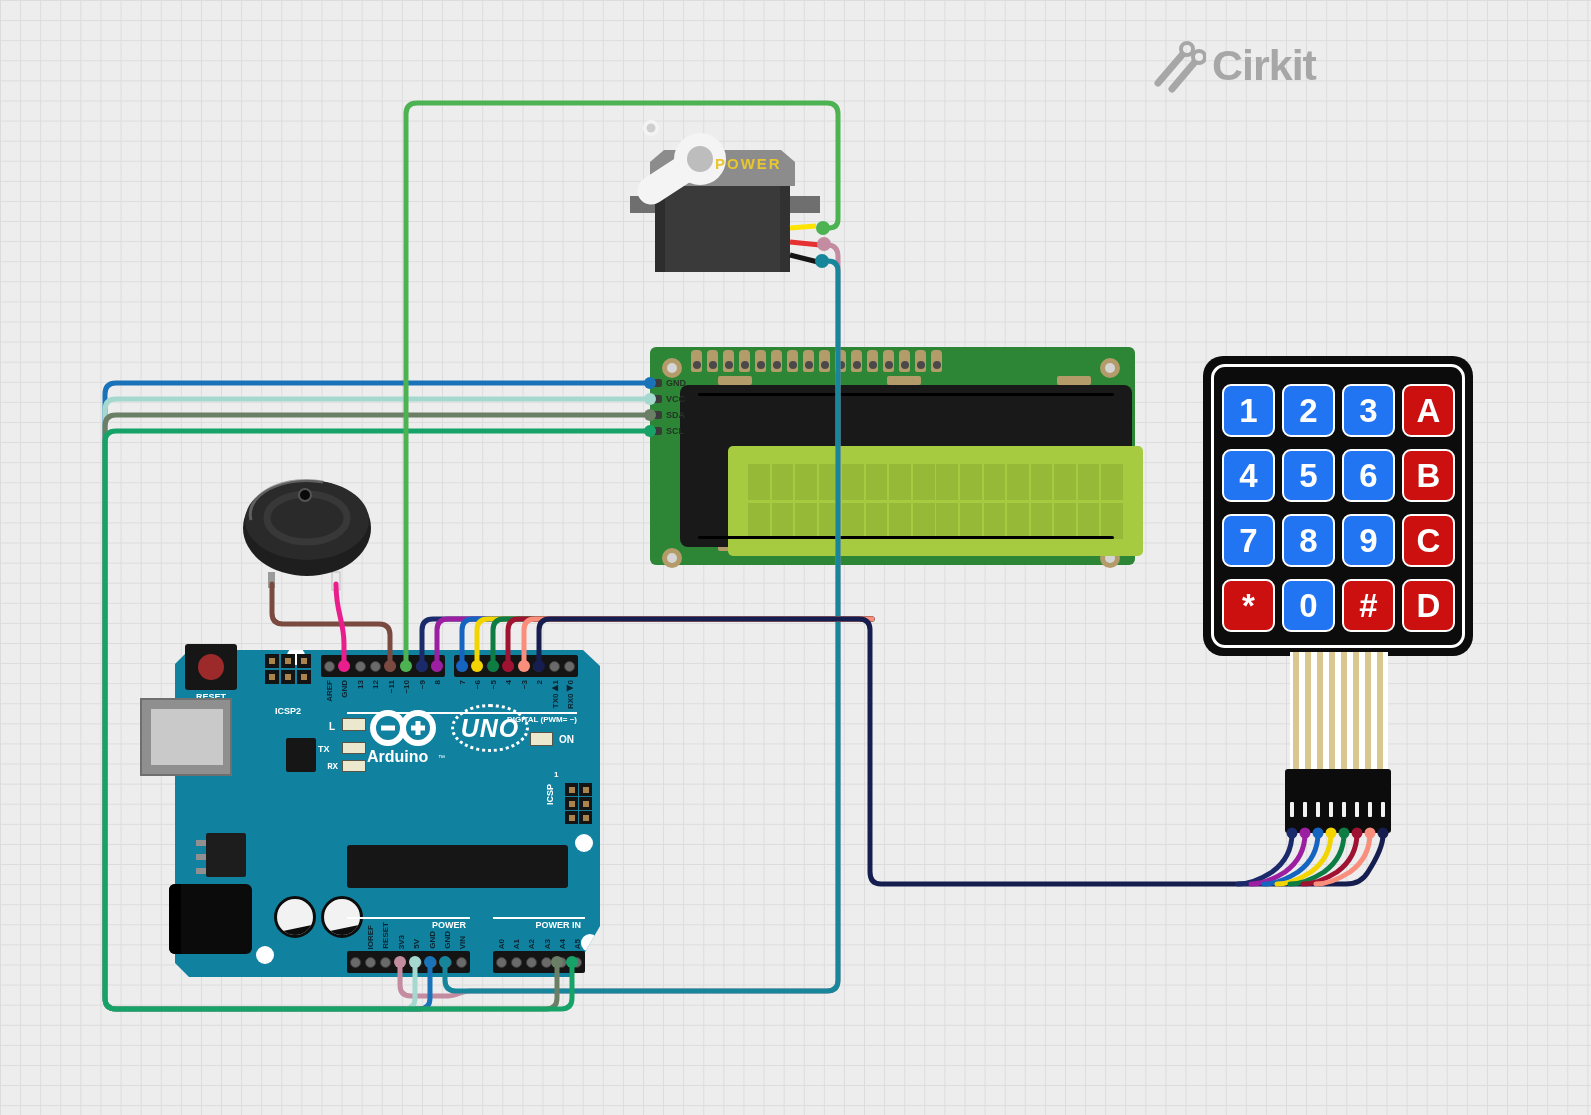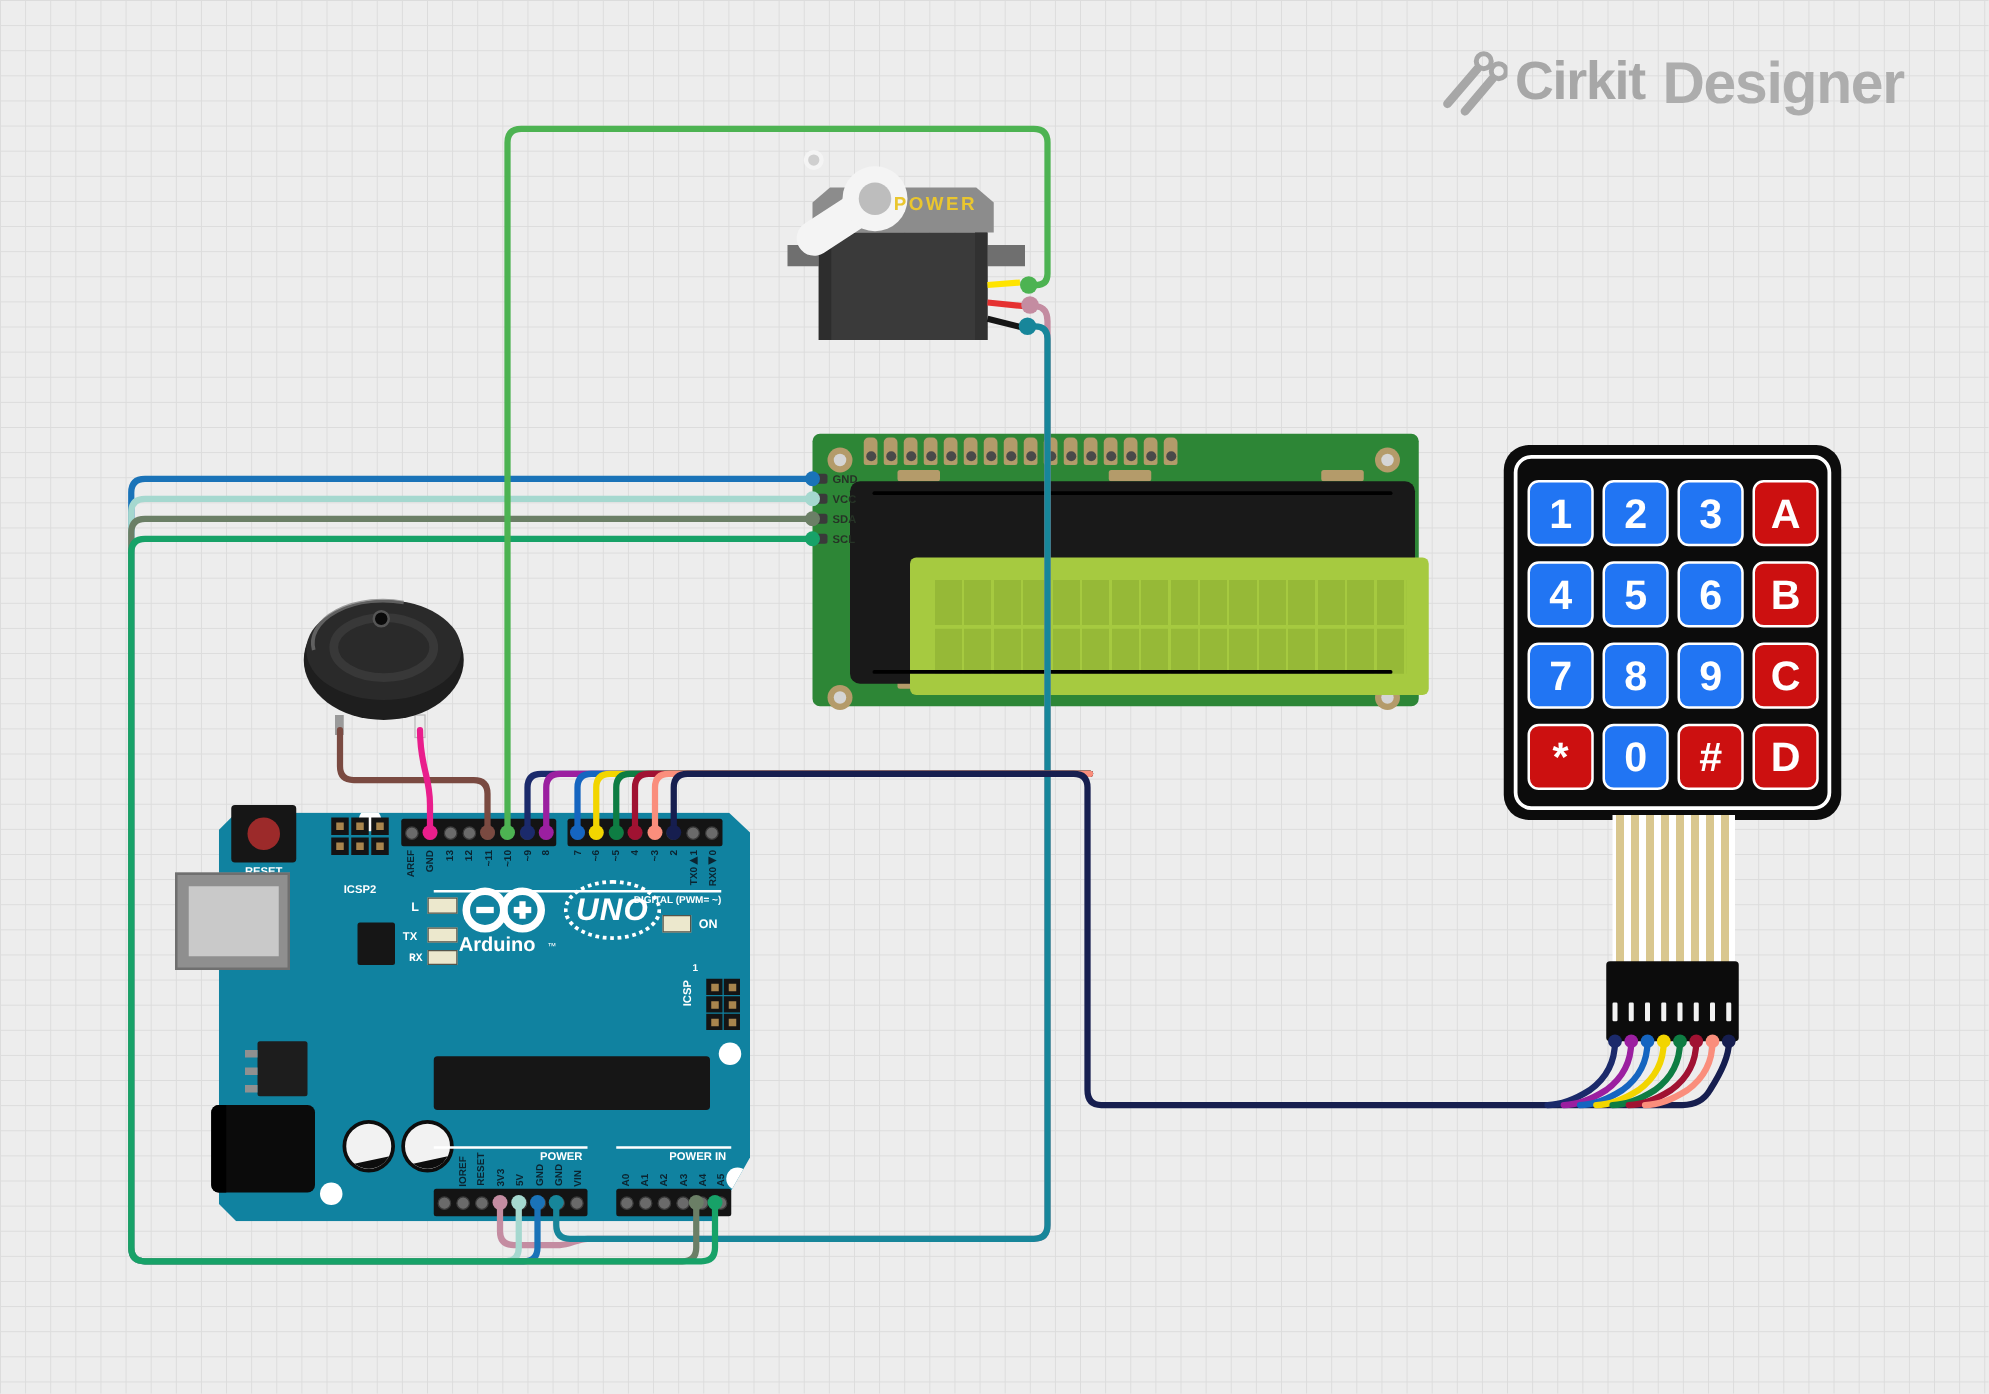--- a/index.html
+++ b/index.html
@@ -85,21 +85,20 @@
 <div class="canvas">
 
   <div class="logo">
     <svg width="56" height="56" viewBox="0 0 56 56">
       <line x1="8" y1="46" x2="32" y2="18" stroke="#a7a7a7" stroke-width="7" stroke-linecap="round"></line>
       <circle cx="37" cy="12" r="6" fill="none" stroke="#a7a7a7" stroke-width="4"></circle>
       <line x1="22" y1="52" x2="44" y2="26" stroke="#a7a7a7" stroke-width="7" stroke-linecap="round"></line>
       <circle cx="49" cy="20" r="6" fill="none" stroke="#a7a7a7" stroke-width="4"></circle>
     </svg>
     <span class="brand">Cirkit</span>
-    <span class="product">Designer</span>
   </div>
 
   <div class="lcd">
     <div>
 
     <div class="lcd-pad" style="left: 41px;">
           <div class="hole"></div>
         </div>
         <div class="lcd-pad" style="left: 57px;">
           <div class="hole"></div>
@@ -311,21 +310,21 @@
         </div>
         <div class="vlab">
           <span>RX0◀0</span>
         </div>
       </div>
     <div class="wline" style="left:172px;top:62px;width:230px;"></div>
     <div class="wlabel" style="left:240px;top:65px;width:162px;text-align:right;font-size:8px;">DIGITAL (PWM= ~)</div>
 
     <div class="wlabel" style="left:154px;top:71px;font-size:10px;">L</div>
     <div class="led" style="left:167px;top:68px;width:24px;height:13px;"></div>
-    <div class="wlabel" style="left:143px;top:94px;width:20px;text-align:center;font-size:9px;">TX</div>
+    <div class="wlabel" style="left:143px;top:94px;width:20px;text-align:left;font-size:9px;">TX</div>
     <div class="led" style="left:167px;top:92px;width:24px;height:12px;"></div>
     <div class="wlabel" style="left:143px;top:112px;width:20px;text-align:right;font-size:9px;font-family:Liberation Mono, monospace;">RX</div>
     <div class="led" style="left:167px;top:110px;width:24px;height:12px;"></div>
     <div class="blk" style="left:111px;top:88px;width:30px;height:34px;border-radius:2px;"></div>
 
     <svg class="abs" style="left:186px;top:55px;" width="92" height="46" viewBox="0 0 92 46">
       <circle cx="27" cy="23" r="15" fill="none" stroke="#fff" stroke-width="6"></circle>
       <circle cx="57" cy="23" r="15" fill="none" stroke="#fff" stroke-width="6"></circle>
       <rect x="20" y="20.5" width="14" height="5" fill="#fff"></rect>
       <rect x="50" y="20.5" width="14" height="5" fill="#fff"></rect>

